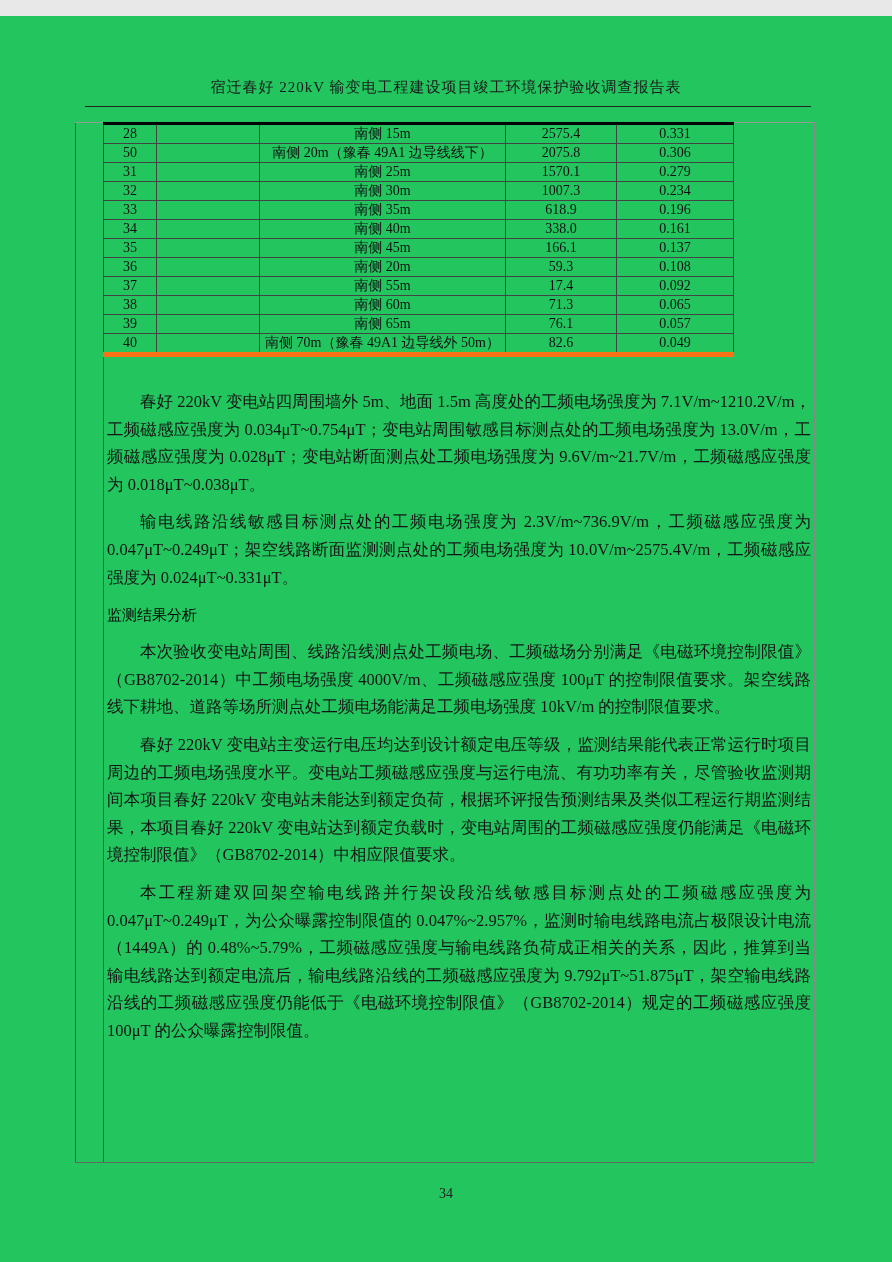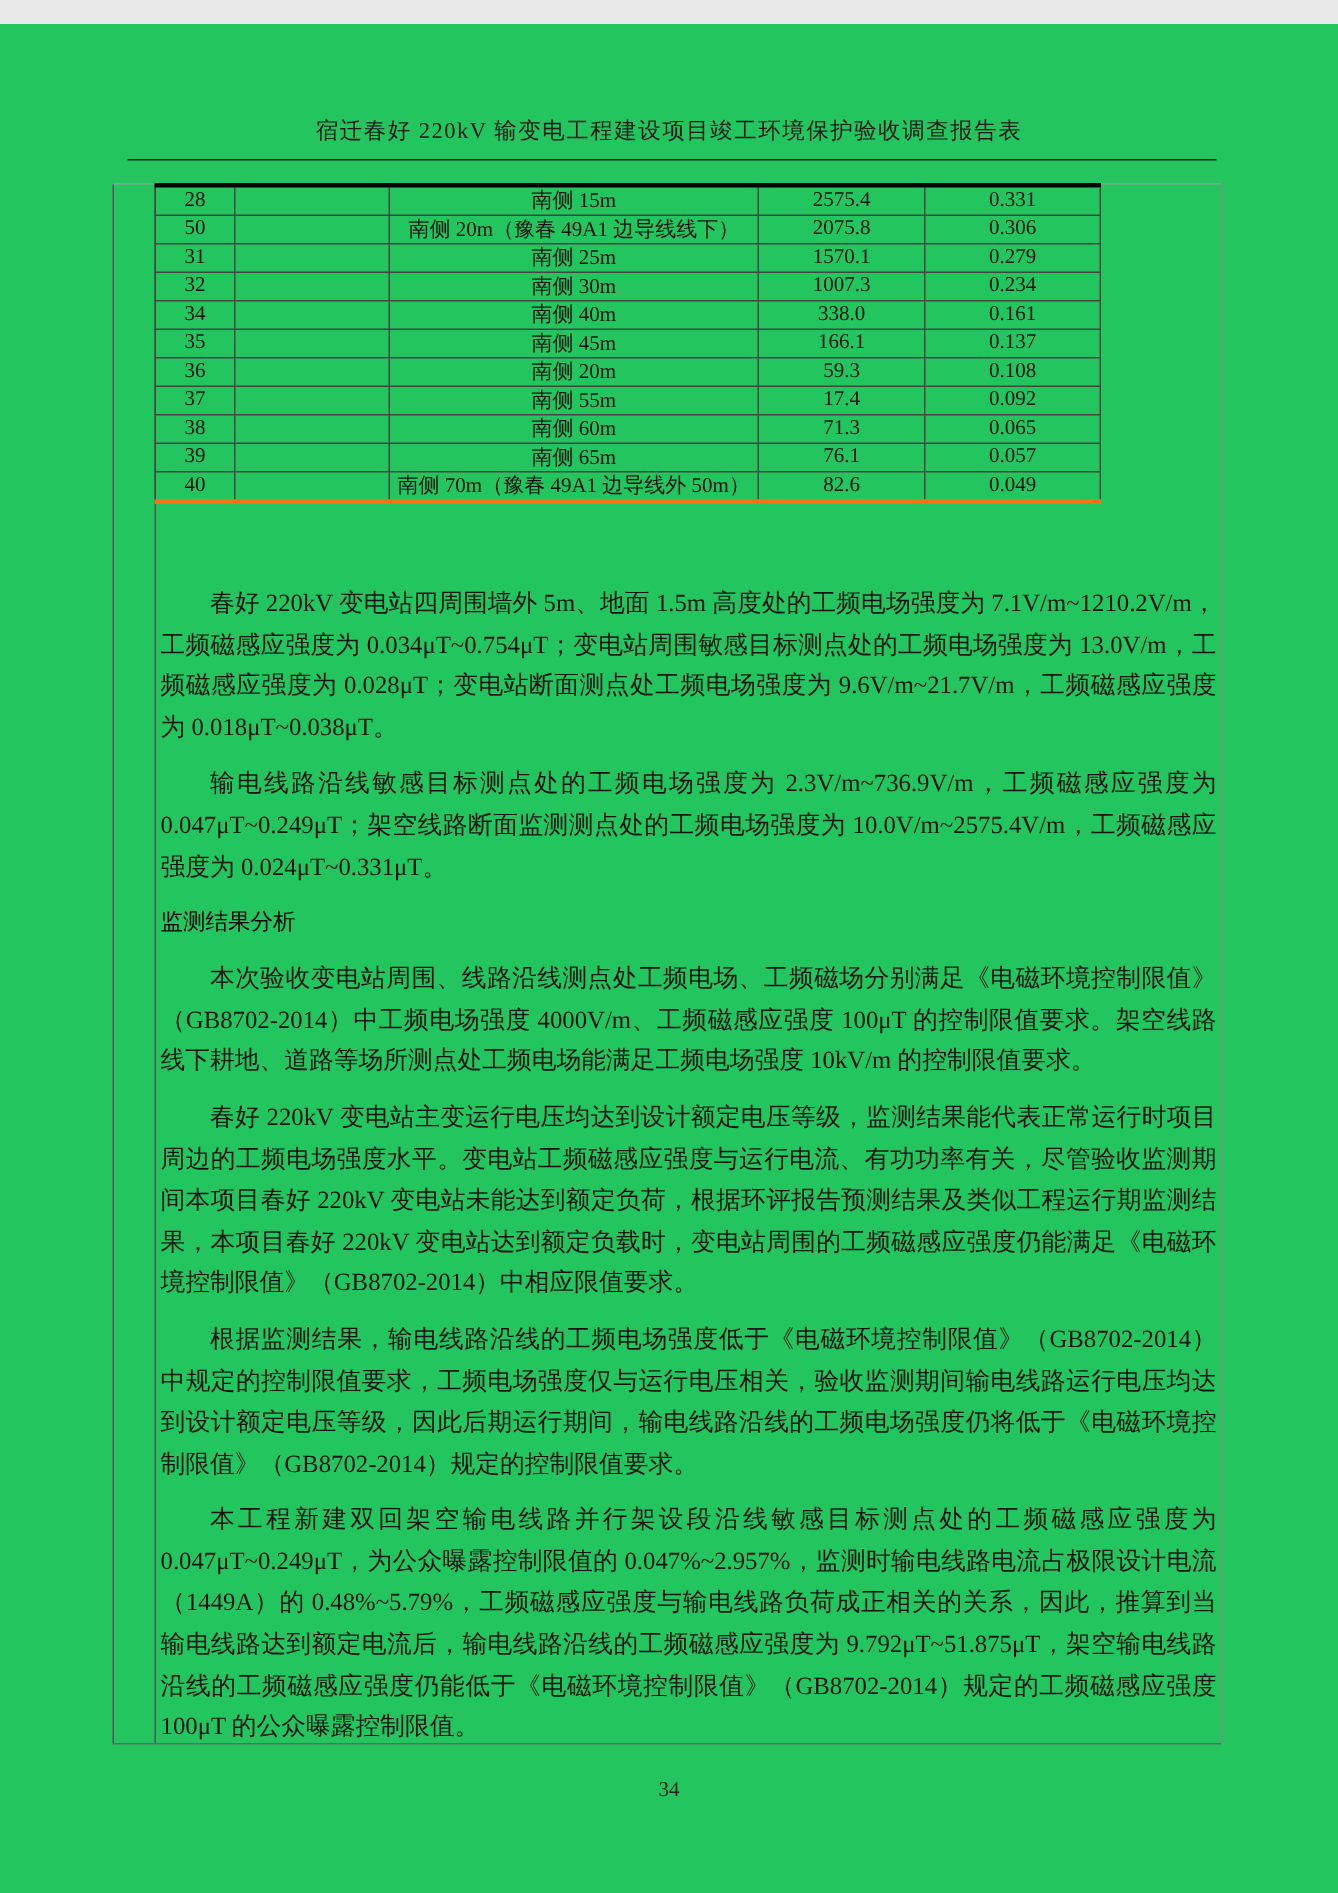--- a/index.html
+++ b/index.html
@@ -27,21 +27,21 @@
   .frame-left-inner{left:103px;top:106px;height:1040px;}
   .frame-right{left:814px;top:106px;height:1040px;border-left-color:#888;}
   .frame-top{top:106px;left:75px;width:739px;border-top-color:#999;}
   .frame-bottom{top:1146px;left:75px;width:739px;border-top-color:#666;}
   
   table.meas{
     position:absolute;left:103px;top:106px;
     width:630px;border-collapse:collapse;table-layout:fixed;
     font-size:14px;color:#111;
     border-top:3px solid #000;
-    border-bottom:3px solid #f97316;
+    border-bottom:5px solid #f97316;
     padding-left:39px;
   }
   table.meas td{
     border:1px solid #444;
     height:18px;padding:0 2px;
     text-align:center;vertical-align:middle;
     overflow:hidden;white-space:nowrap;
   }
   
   .body-text{
@@ -105,20 +105,27 @@
           <td>0.279</td>
         </tr>
         <tr>
           <td>32</td>
           <td></td>
           <td>南侧 30m</td>
           <td>1007.3</td>
           <td>0.234</td>
         </tr>
         <tr>
+          <td>33</td>
+          <td></td>
+          <td>南侧 35m</td>
+          <td>618.9</td>
+          <td>0.196</td>
+        </tr>
+        <tr>
           <td>34</td>
           <td></td>
           <td>南侧 40m</td>
           <td>338.0</td>
           <td>0.161</td>
         </tr>
         <tr>
           <td>35</td>
           <td></td>
           <td>南侧 45m</td>
@@ -162,19 +169,18 @@
         </tr>
       </tbody>
   </table>
 
   <div class="body-text">
     <p class="para">春好 220kV 变电站四周围墙外 5m、地面 1.5m 高度处的工频电场强度为 7.1V/m~1210.2V/m，工频磁感应强度为 0.034μT~0.754μT；变电站周围敏感目标测点处的工频电场强度为 13.0V/m，工频磁感应强度为 0.028μT；变电站断面测点处工频电场强度为 9.6V/m~21.7V/m，工频磁感应强度为 0.018μT~0.038μT。</p>
     <p class="para">输电线路沿线敏感目标测点处的工频电场强度为 2.3V/m~736.9V/m，工频磁感应强度为 0.047μT~0.249μT；架空线路断面监测测点处的工频电场强度为 10.0V/m~2575.4V/m，工频磁感应强度为 0.024μT~0.331μT。</p>
     <div class="sec-heading">监测结果分析</div>
     <p class="para">本次验收变电站周围、线路沿线测点处工频电场、工频磁场分别满足《电磁环境控制限值》（GB8702-2014）中工频电场强度 4000V/m、工频磁感应强度 100μT 的控制限值要求。架空线路线下耕地、道路等场所测点处工频电场能满足工频电场强度 10kV/m 的控制限值要求。</p>
     <p class="para">春好 220kV 变电站主变运行电压均达到设计额定电压等级，监测结果能代表正常运行时项目周边的工频电场强度水平。变电站工频磁感应强度与运行电流、有功功率有关，尽管验收监测期间本项目春好 220kV 变电站未能达到额定负荷，根据环评报告预测结果及类似工程运行期监测结果，本项目春好 220kV 变电站达到额定负载时，变电站周围的工频磁感应强度仍能满足《电磁环境控制限值》（GB8702-2014）中相应限值要求。</p>
-    <p class="para">根据监测结果，输电线路沿线的工频电场强度低于《电磁环境控制限值》（GB8702-2014）中规定的控制限值要求，工频电场强度仅与运行电压相关，验收监测期间输电线路运行电压均达到设计额定电压等级，因此后期运行期间，输电线路沿线的工频电场强度仍将低于《电磁环境控制限值》（GB8702-2014）规定的控制限值要求。</p>
     <p class="para">本工程新建双回架空输电线路并行架设段沿线敏感目标测点处的工频磁感应强度为 0.047μT~0.249μT，为公众曝露控制限值的 0.047%~2.957%，监测时输电线路电流占极限设计电流（1449A）的 0.48%~5.79%，工频磁感应强度与输电线路负荷成正相关的关系，因此，推算到当输电线路达到额定电流后，输电线路沿线的工频磁感应强度为 9.792μT~51.875μT，架空输电线路沿线的工频磁感应强度仍能低于《电磁环境控制限值》（GB8702-2014）规定的工频磁感应强度 100μT 的公众曝露控制限值。</p>
   </div>
 
   <div class="page-number">34</div>
 
 </div>
 
 </body></html>

